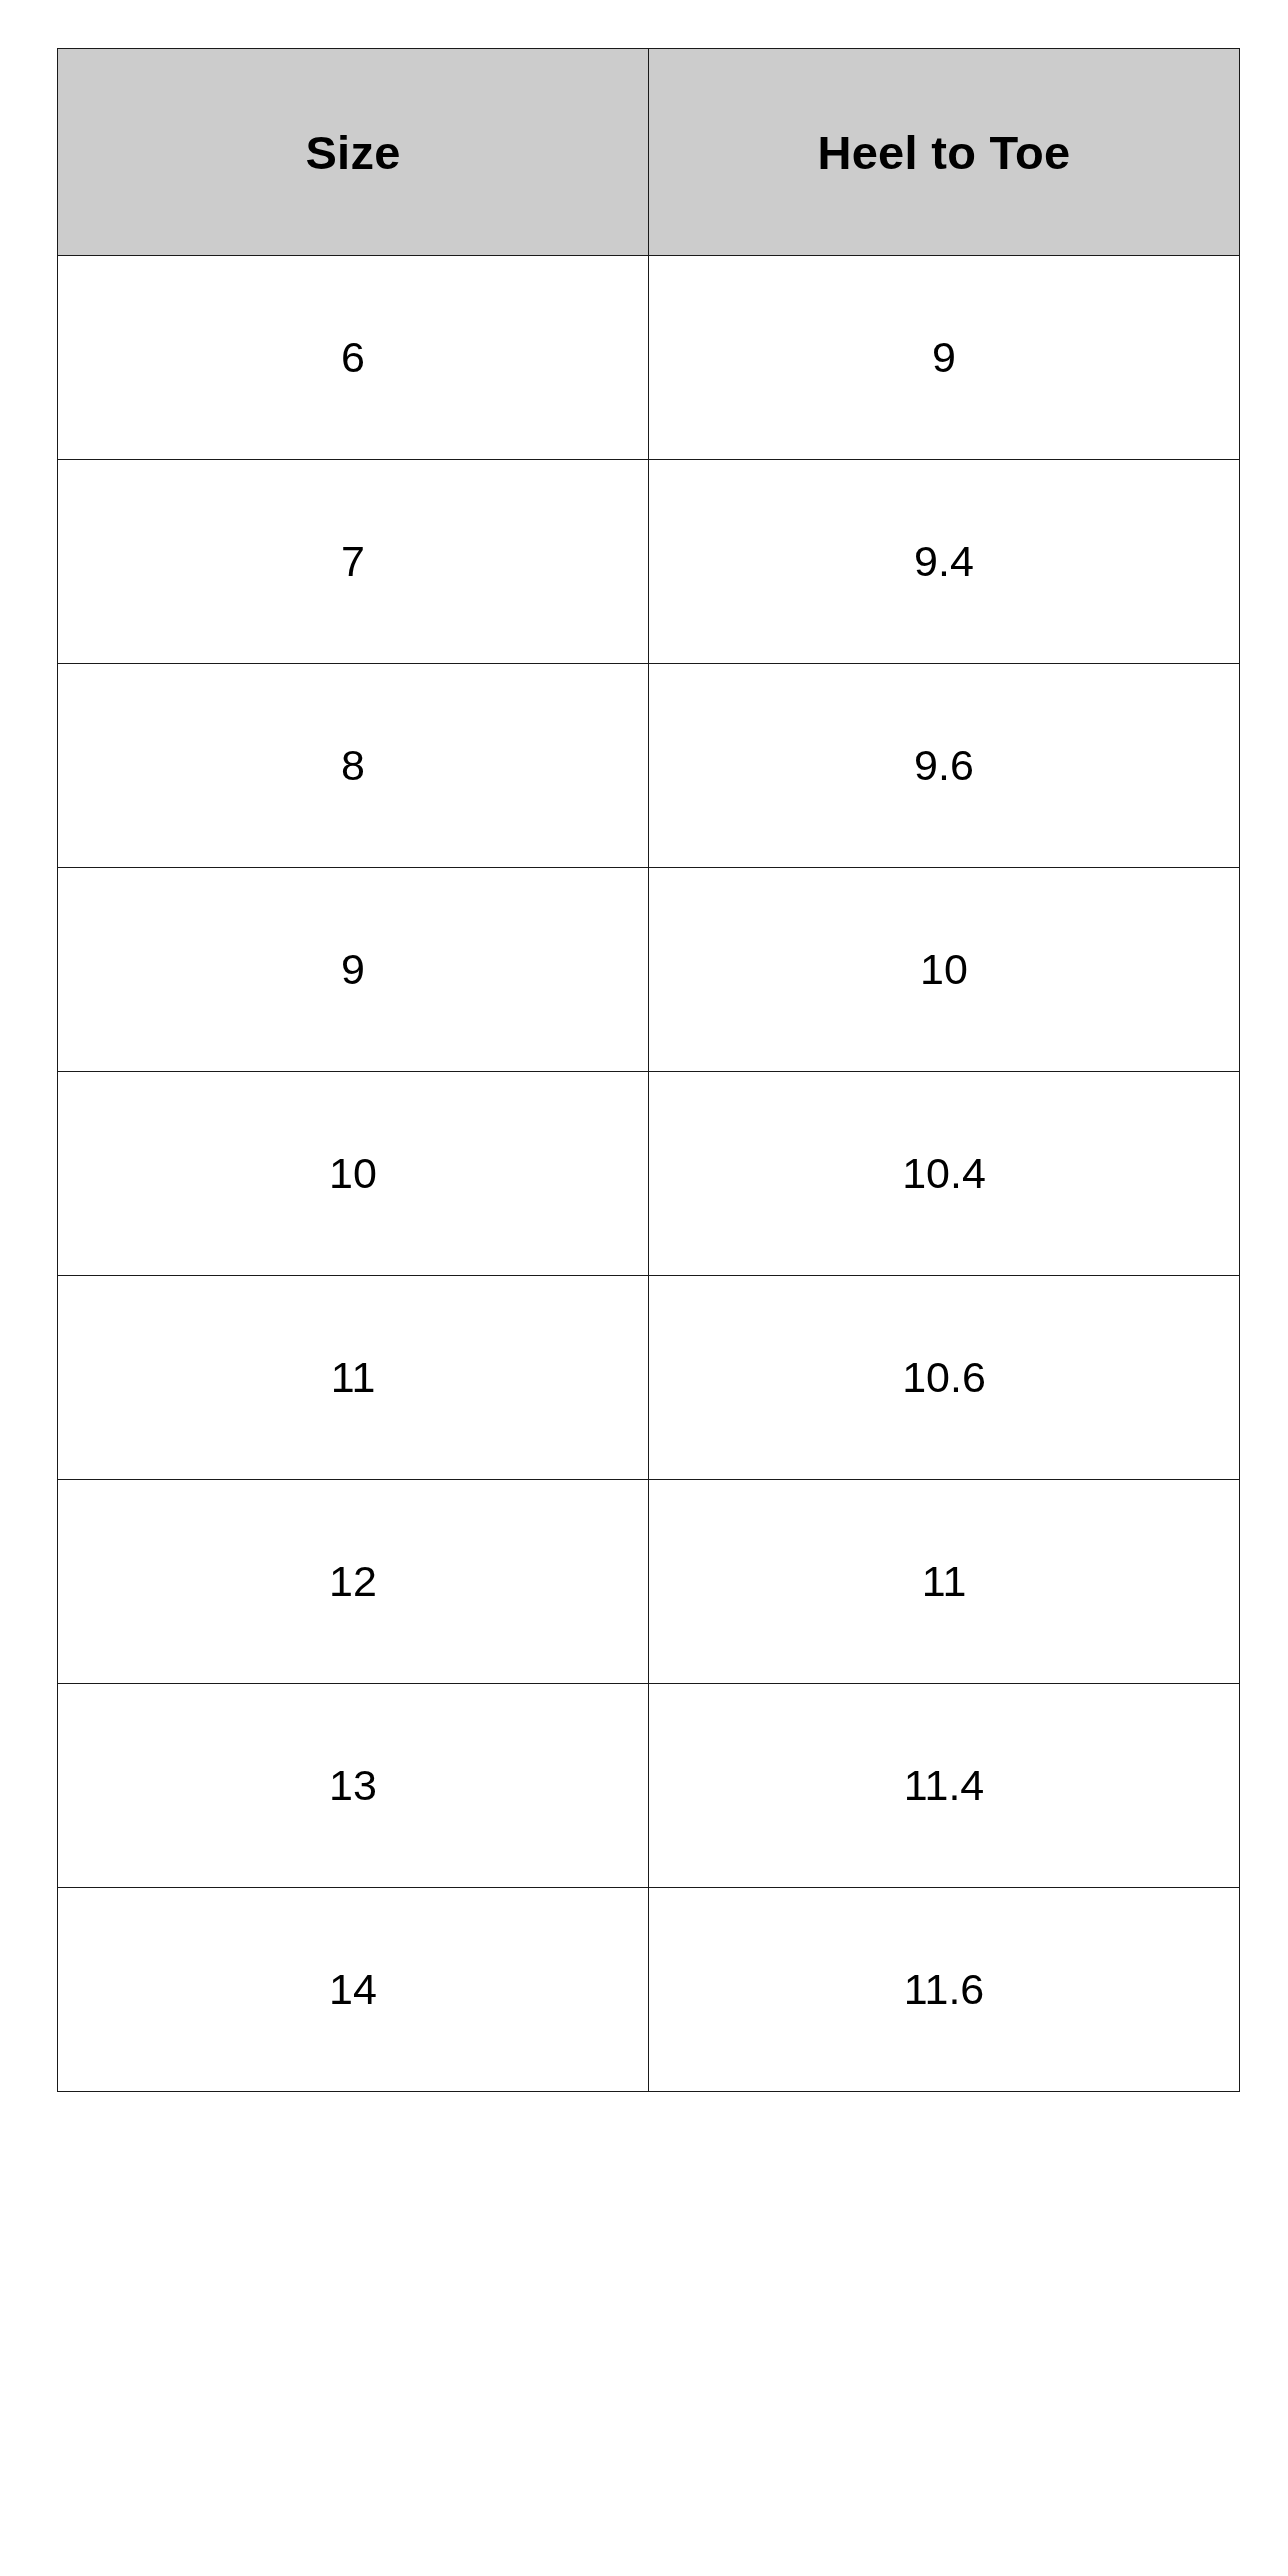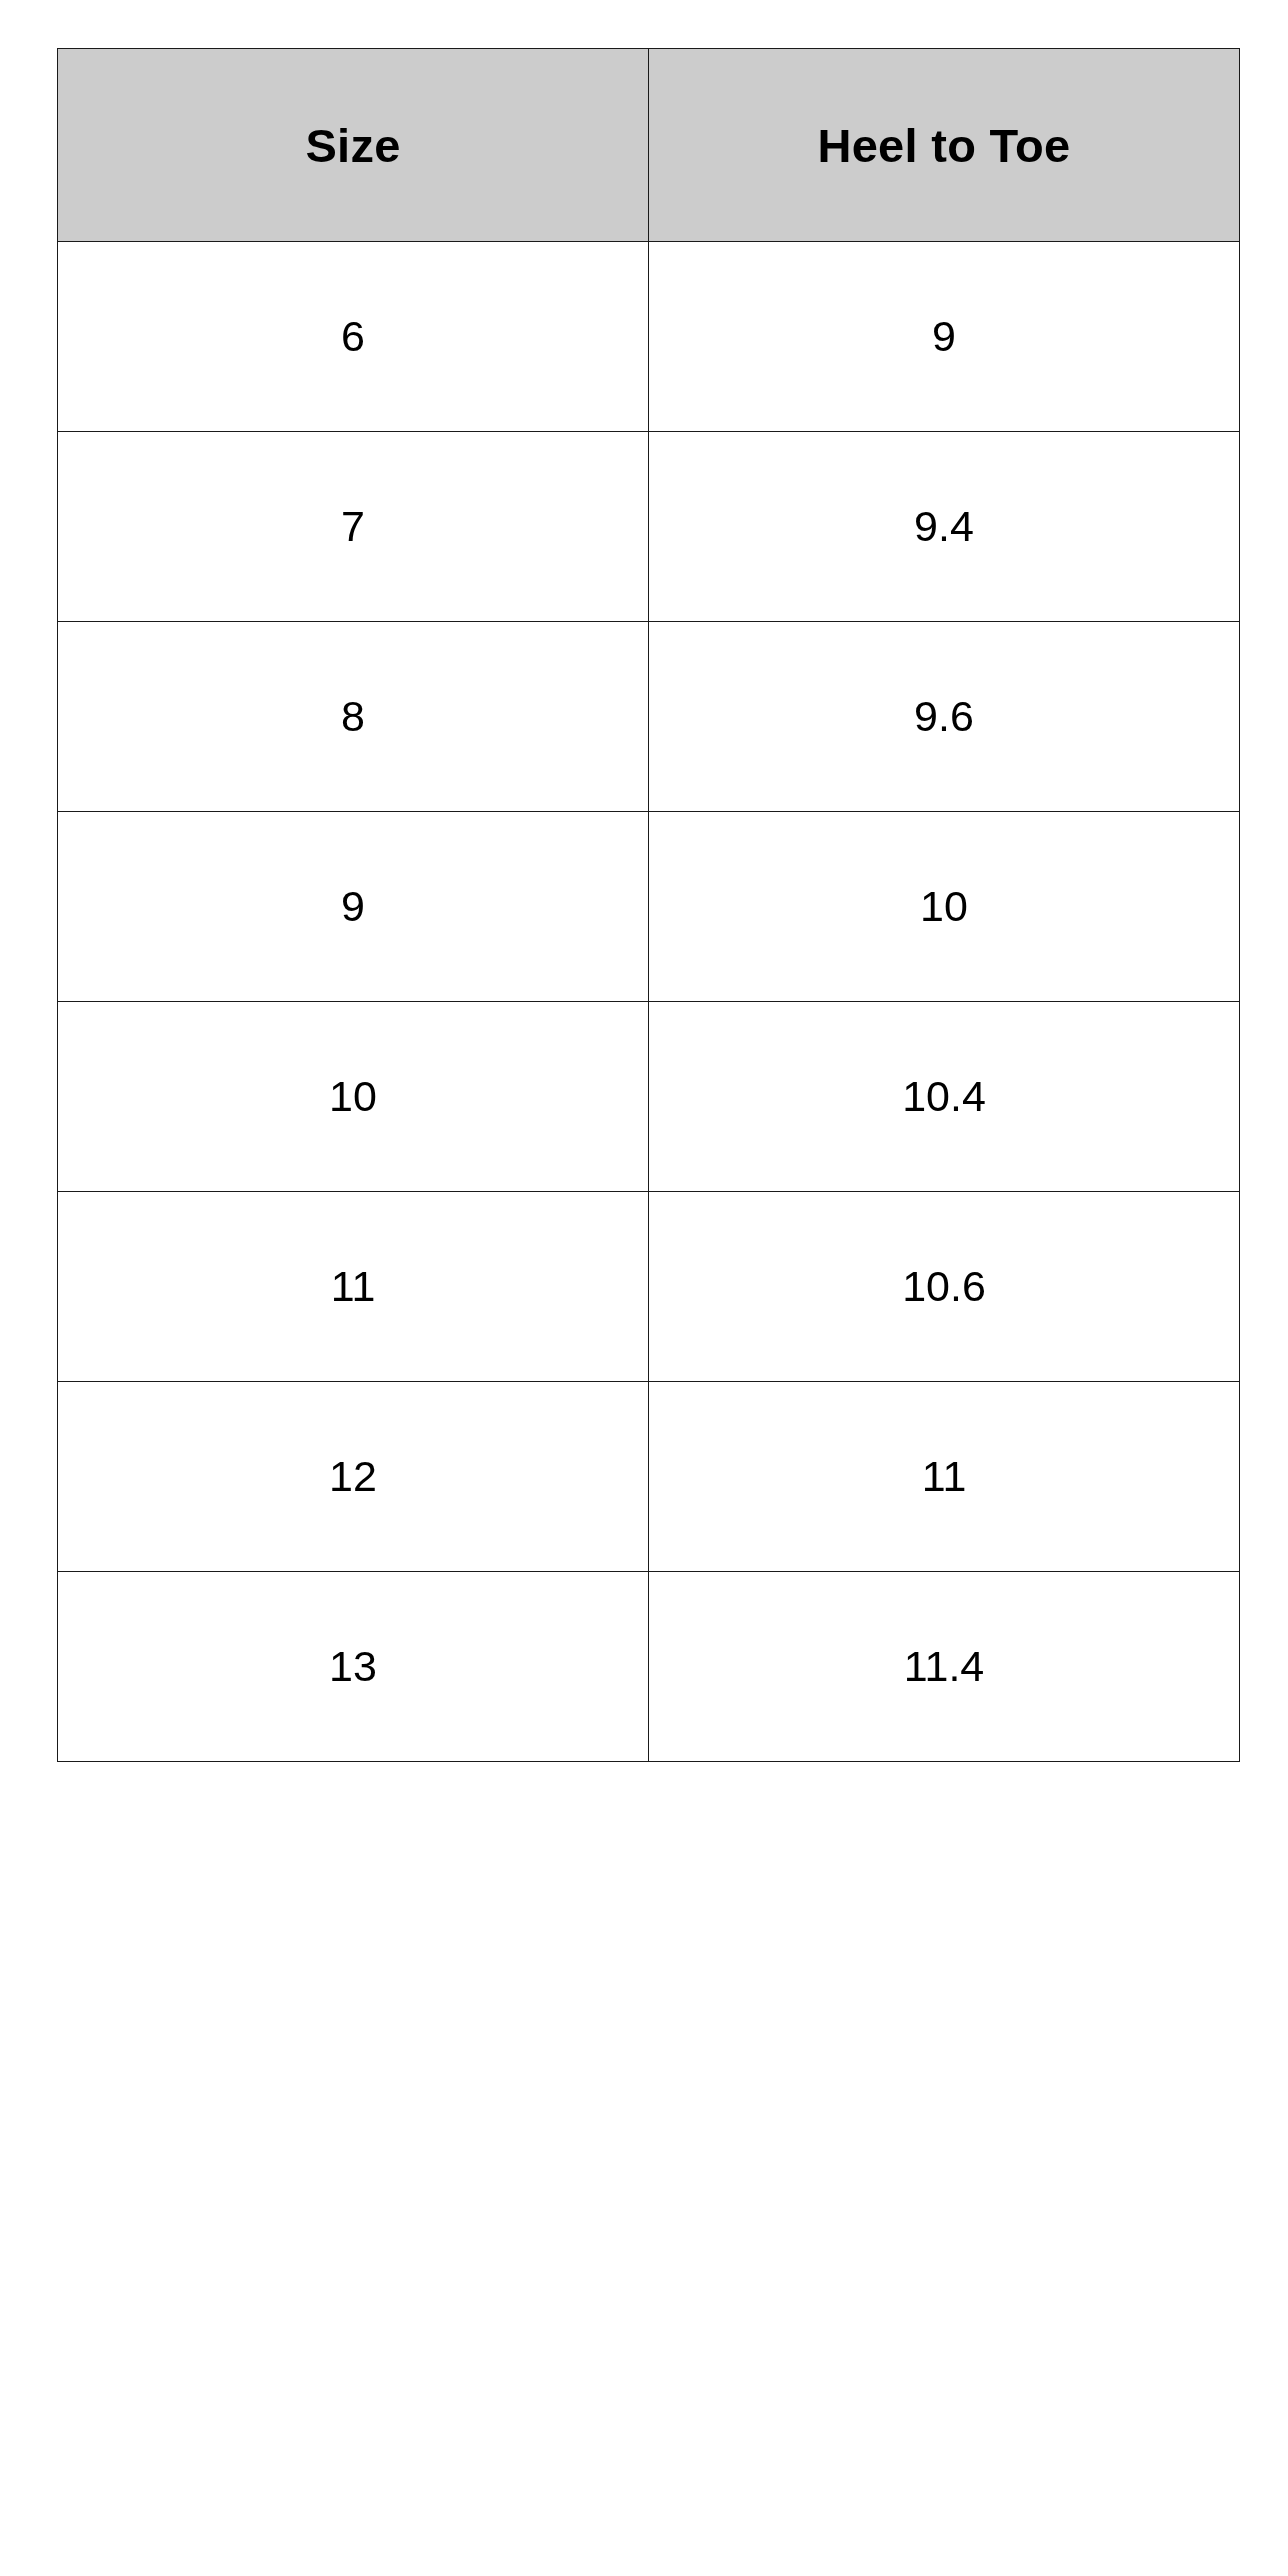--- a/index.html
+++ b/index.html
@@ -39,21 +39,21 @@
 
   table.size-table col.col-size   { width: 591px; }
   table.size-table col.col-heel   { width: 591px; }
 
   table.size-table th,
   table.size-table td {
     border: 1.3px solid #1a1a1a;
     text-align: center;
     vertical-align: middle;
     color: #000000;
-    padding: 1px;
+    padding: 8px;
   }
 
   table.size-table thead th {
     background: #cccccc;
     height: 190px;
     font-size: 47px;
     font-weight: bold;
     letter-spacing: 0.3px;
   }
 
@@ -107,18 +107,22 @@
             <td>10.6</td>
           </tr>
           <tr>
             <td>12</td>
             <td>11</td>
           </tr>
           <tr>
             <td>13</td>
             <td>11.4</td>
           </tr>
+          <tr>
+            <td>14</td>
+            <td>11.6</td>
+          </tr>
         </tbody>
     </table>
   </div>
 
 </div>
 
 
 </body></html>

